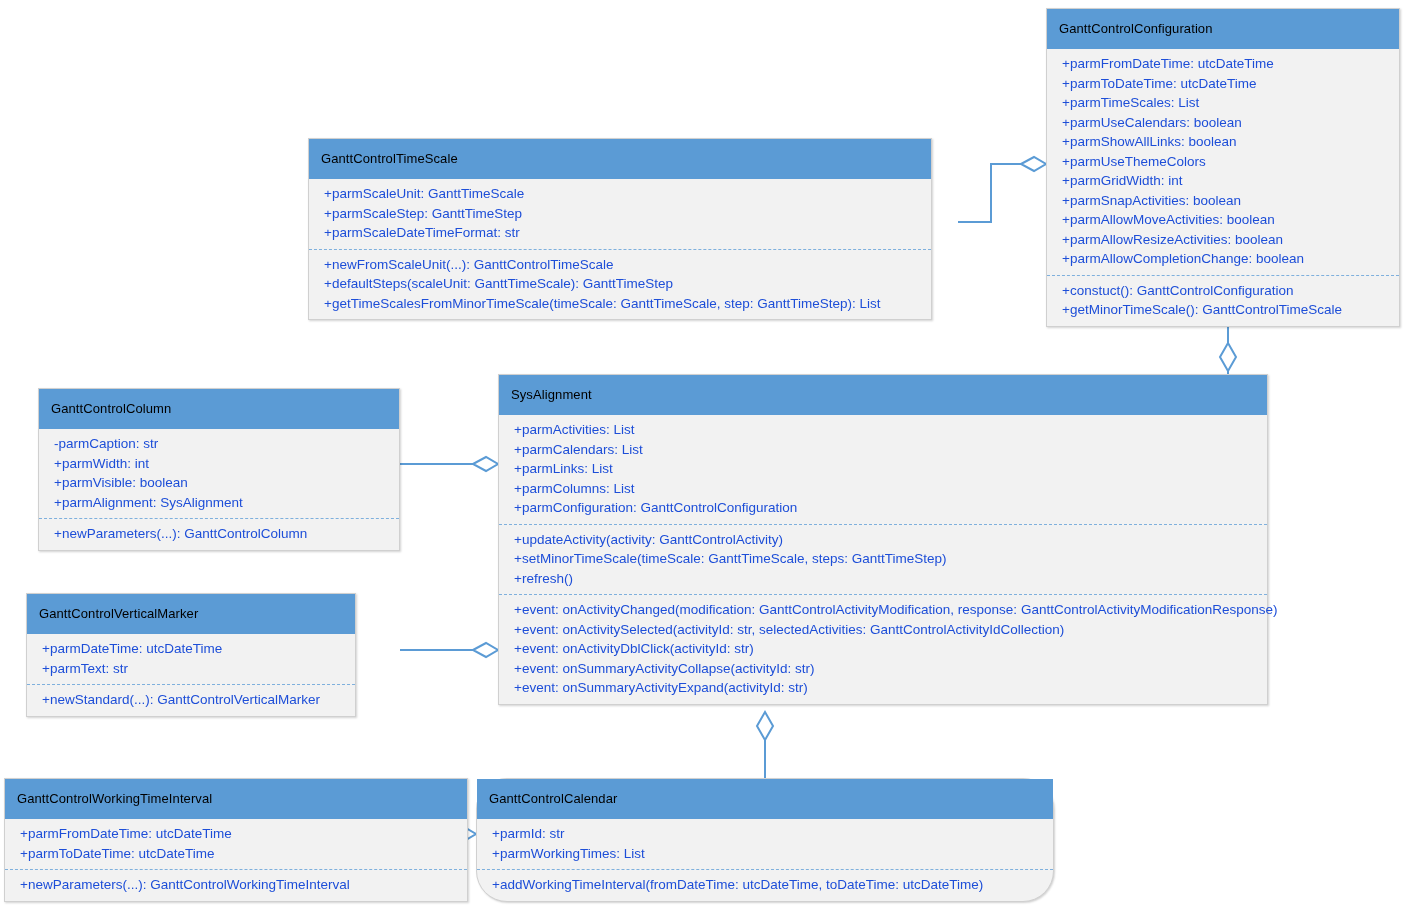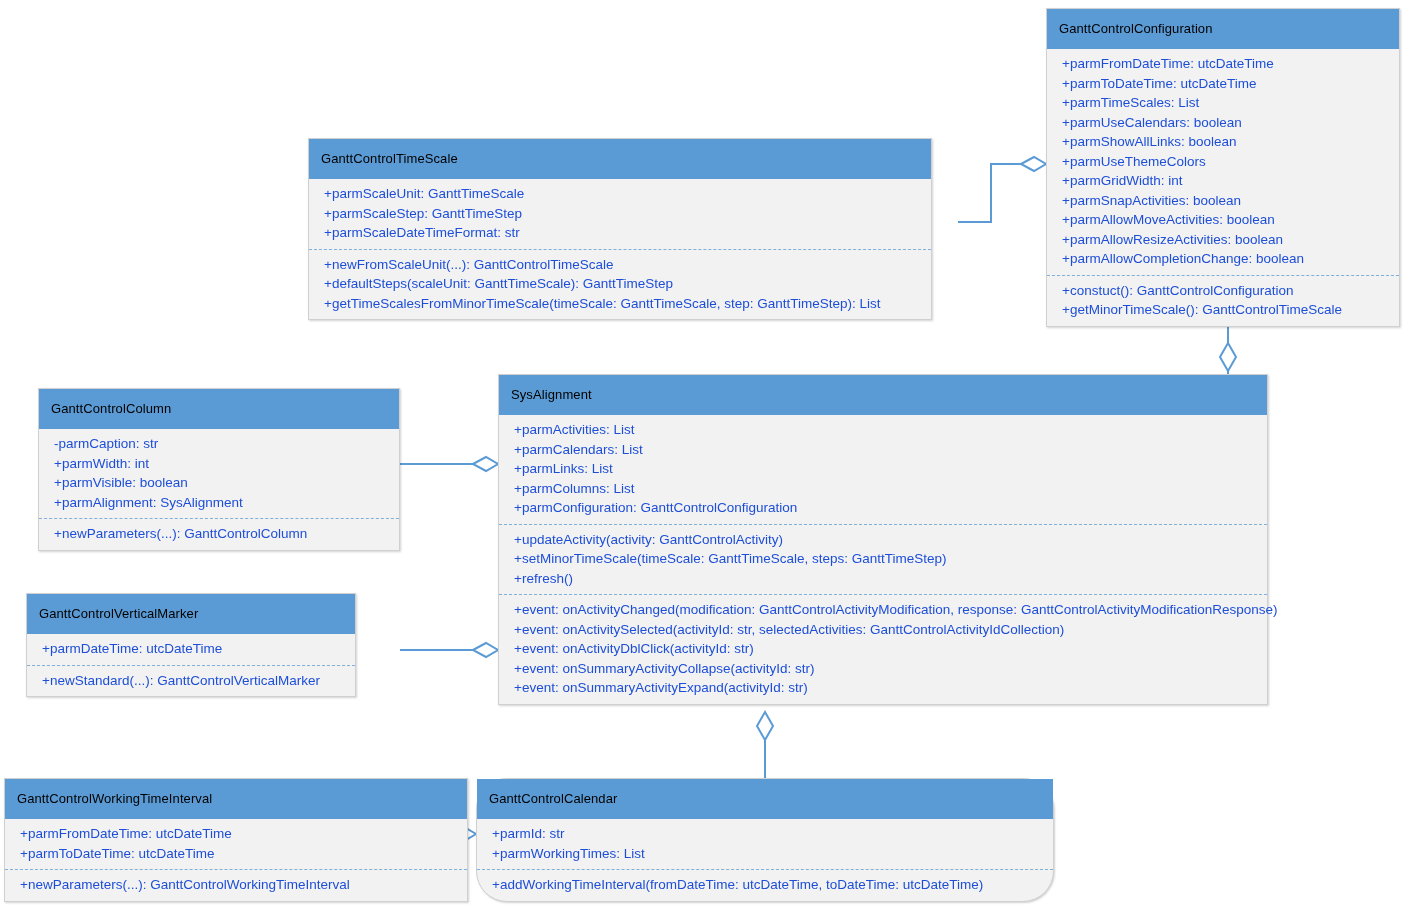--- a/index.html
+++ b/index.html
@@ -162,20 +162,21 @@
         <div class="uml-member">+parmAlignment: SysAlignment</div>
       </div>
       <div class="uml-section">
         <div class="uml-member">+newParameters(...): GanttControlColumn</div>
       </div>
     </div>
     <div class="uml-class" style="left: 26px; top: 593px; width: 330px;">
       <div class="uml-header">GanttControlVerticalMarker</div>
       <div class="uml-section">
         <div class="uml-member">+parmDateTime: utcDateTime</div>
+        <div class="uml-member">+parmText: str</div>
       </div>
       <div class="uml-section">
         <div class="uml-member">+newStandard(...): GanttControlVerticalMarker</div>
       </div>
     </div>
     <div class="uml-class" style="left: 4px; top: 778px; width: 464px;">
       <div class="uml-header">GanttControlWorkingTimeInterval</div>
       <div class="uml-section">
         <div class="uml-member">+parmFromDateTime: utcDateTime</div>
         <div class="uml-member">+parmToDateTime: utcDateTime</div>

